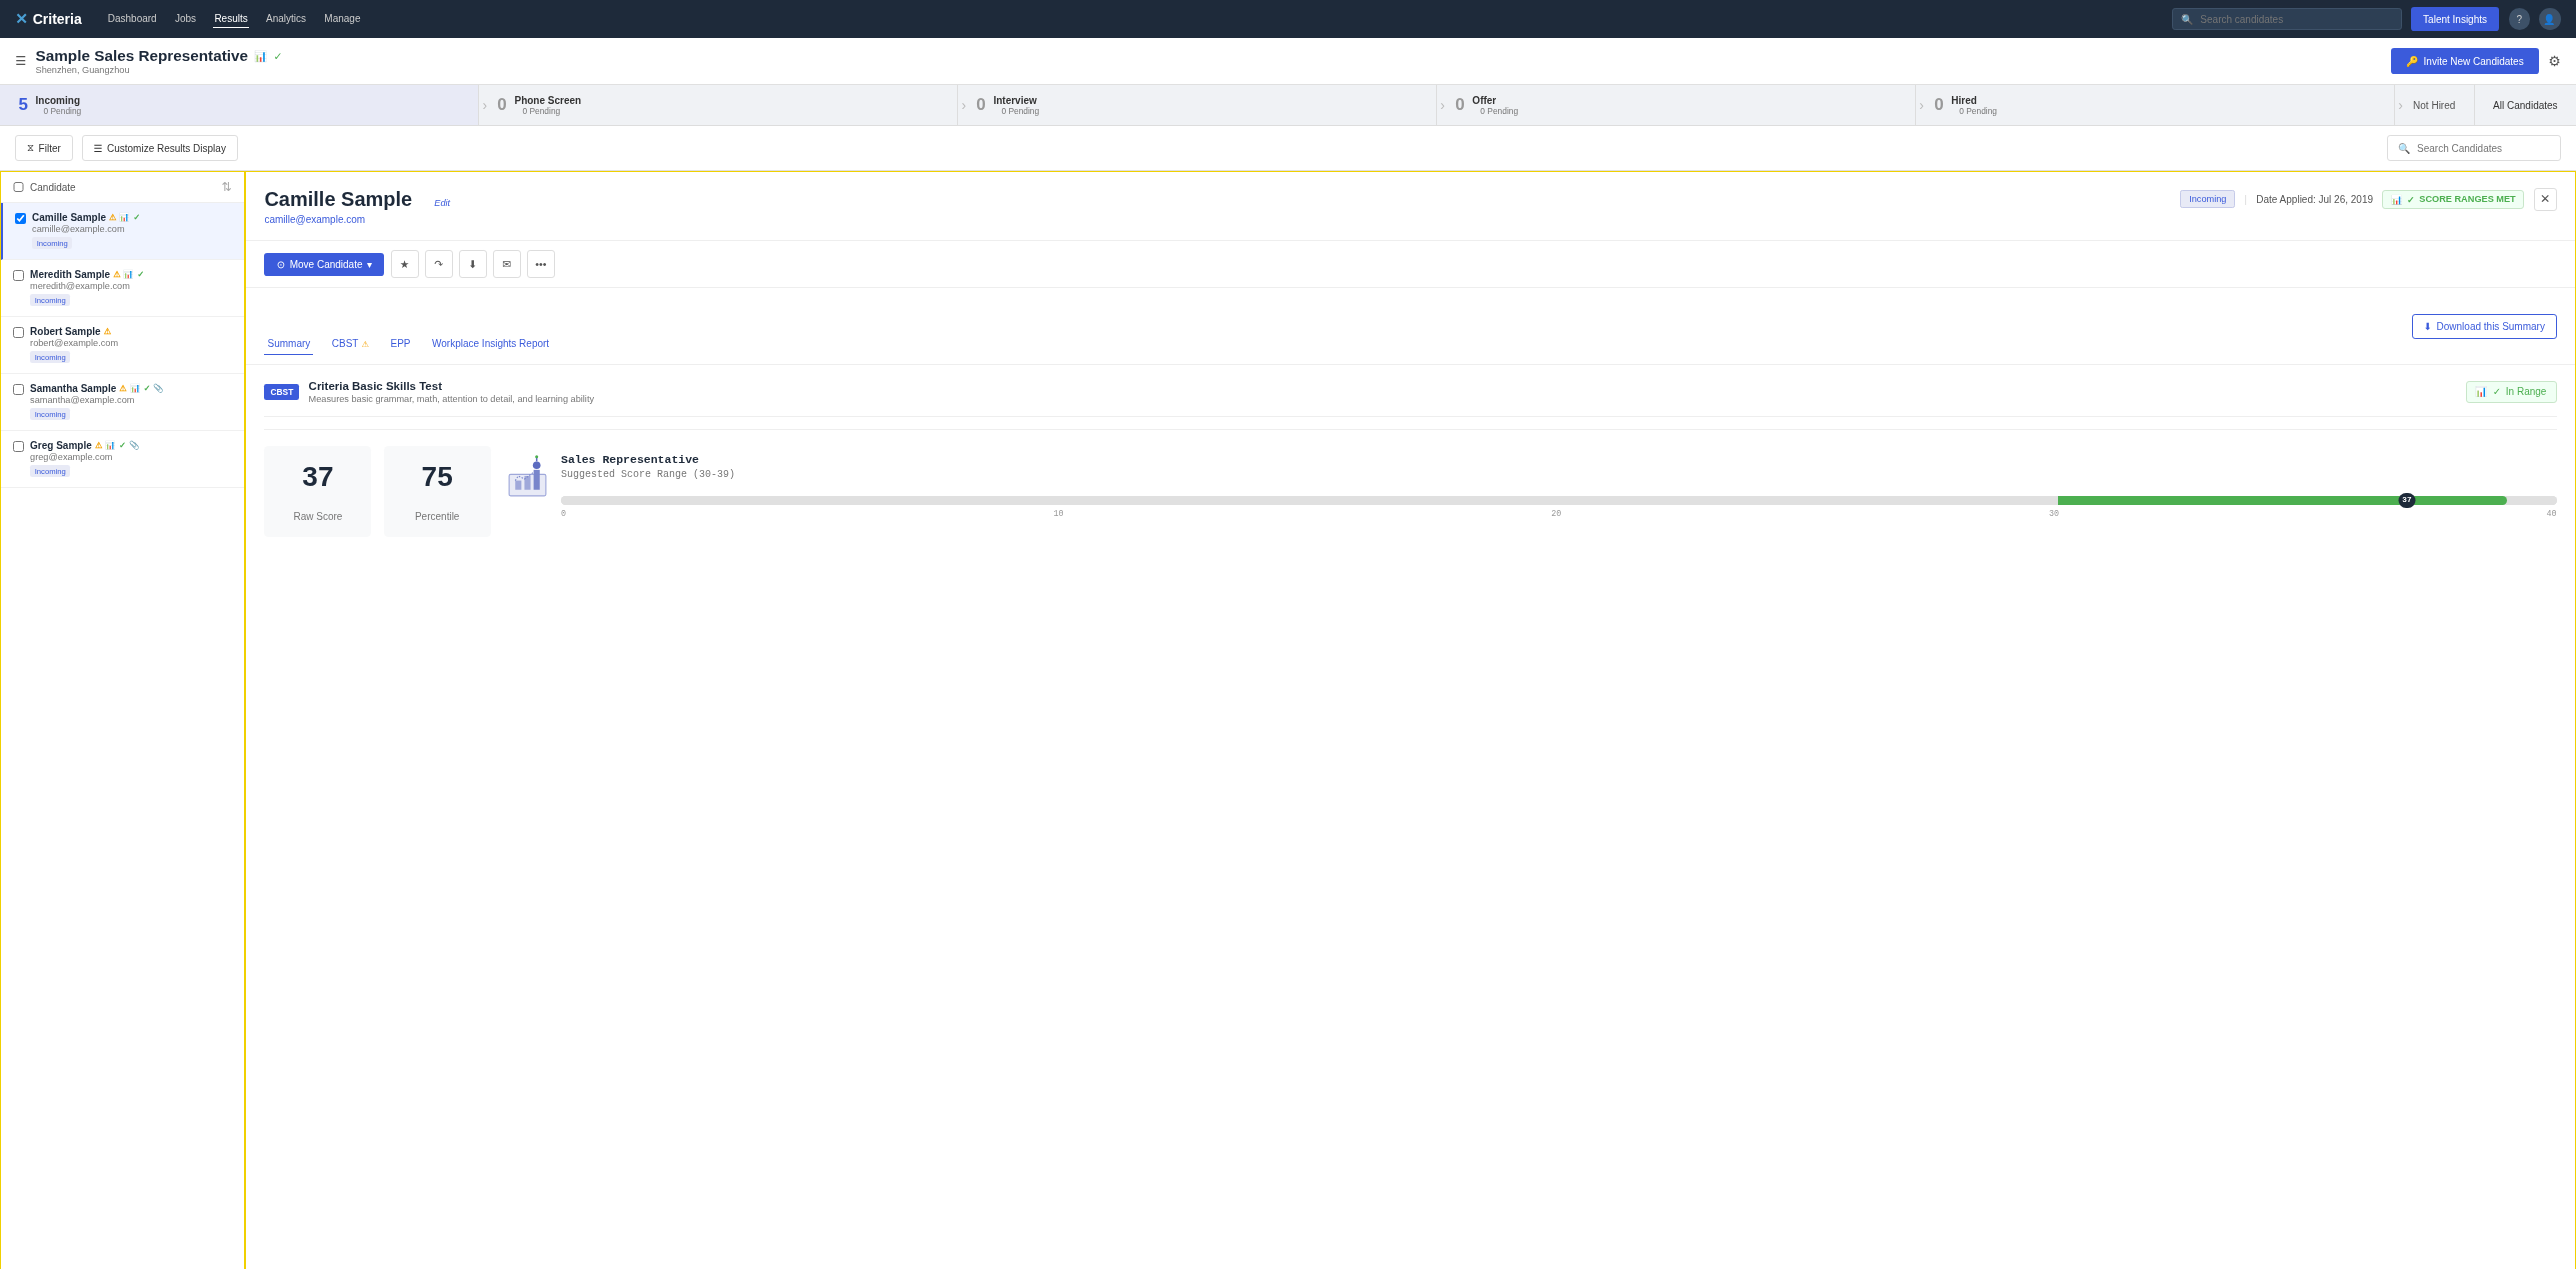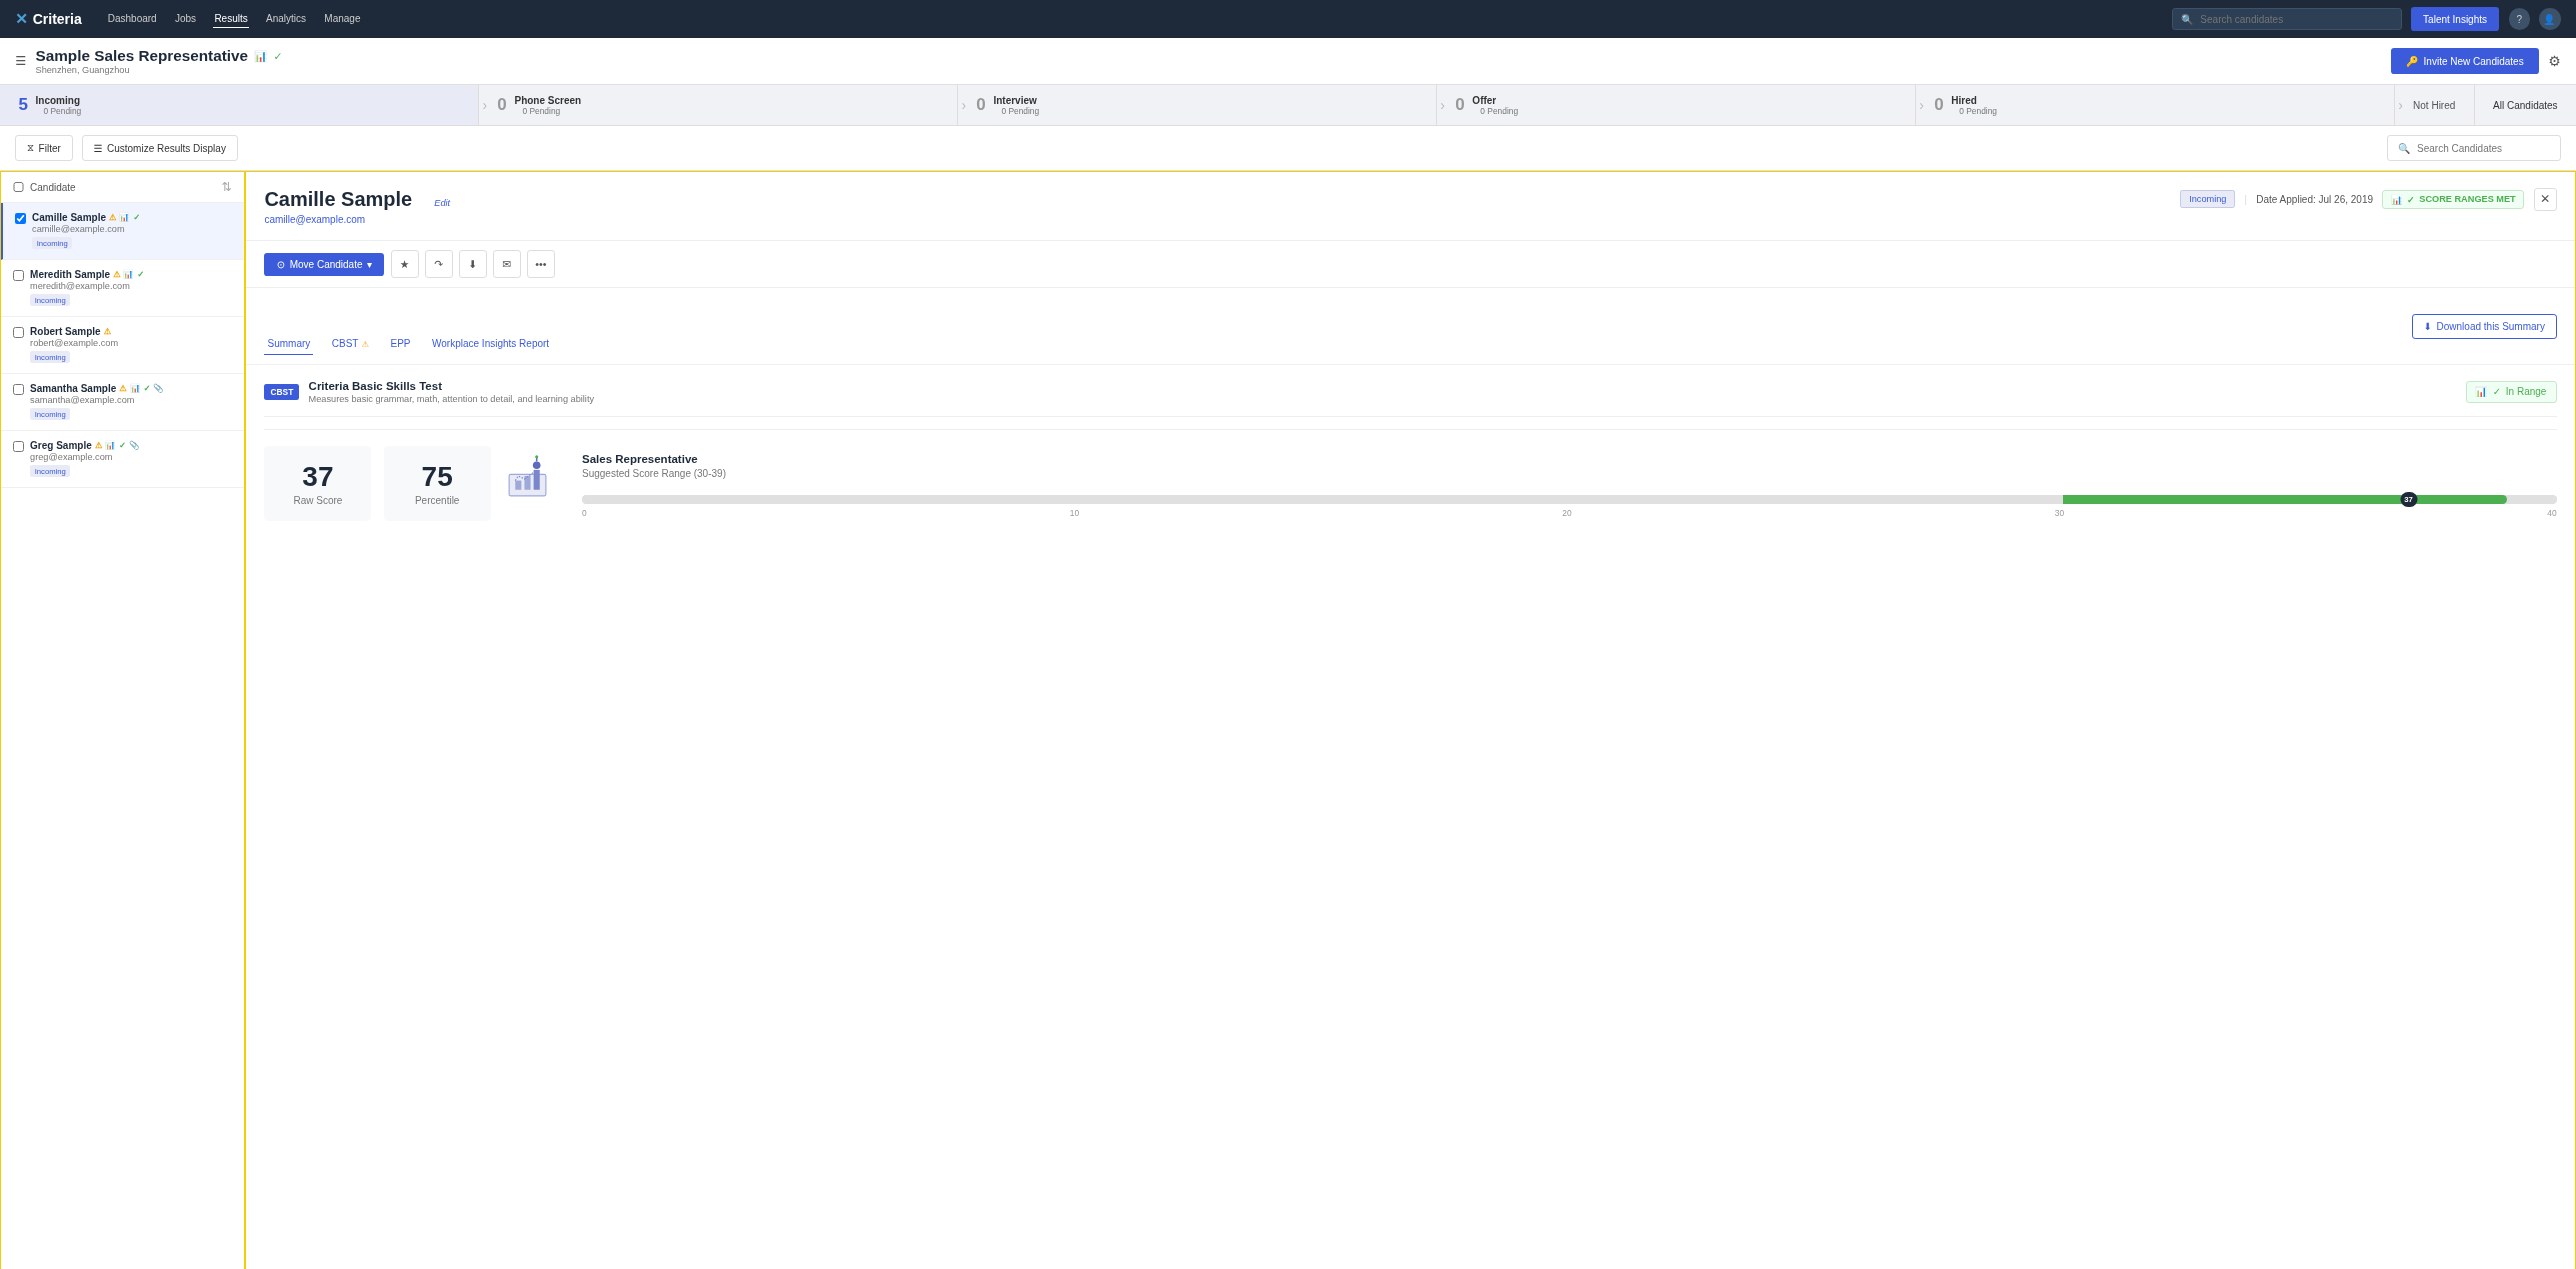--- a/index.html
+++ b/index.html
@@ -105,22 +105,22 @@
     .test-left { display: flex; align-items: center; gap: 9.2px; }
     .cbst-badge { background: #3b5bdb; color: white; font-size: 8.4px; font-weight: 700; padding: 3.1px 6.1px; border-radius: 2.3px; }
     .test-name { font-size: 11.5px; font-weight: 600; color: #1e2a3a; }
     .test-desc { font-size: 9.2px; color: #777; margin-top: 1.5px; }
     .in-range { display: flex; align-items: center; gap: 4.6px; color: #4caf50; font-size: 10px; font-weight: 500; background: #f0fff4; padding: 4.6px 9.2px; border-radius: 3.1px; border: 0.8px solid #c8e6c9; }
 
     
     .scores-row { display: flex; gap: 12.3px; margin-top: 15.3px; align-items: flex-start; }
     .score-card { background: #f8f9fa; border-radius: 4.6px; padding: 15.3px 18.4px; min-width: 107px; text-align: center; }
     .score-num { font-size: 28px; font-weight: 700; color: #1e2a3a; }
-    .score-label { font-size: 10px; color: #777; margin-top: 2px; }
-    .score-detail { flex: 1; display: flex; align-items: flex-start; gap: 30px; padding: 7.7px 0; }
+    .score-label { font-size: 10px; color: #777; margin-top: 18px; }
+    .score-detail { flex: 1; display: flex; align-items: flex-start; gap: 9px; padding: 7.7px 0; font-family: Liberation Mono, monospace; }
     .score-icon { width: 49px; height: 49px; flex-shrink: 0; }
     .score-info { flex: 1; }
     .score-role { font-size: 11.5px; font-weight: 600; color: #1e2a3a; }
     .score-range-text { font-size: 10px; color: #777; margin-top: 3.1px; }
 
     
     .progress-container { margin-top: 15.3px; position: relative; }
     .progress-bar-bg { background: #e0e0e0; height: 9.2px; border-radius: 4.6px; position: relative; overflow: visible; }
     .progress-marker { position: absolute; top: -3.1px; width: 17px; height: 15.3px; background: #1e2a3a; border-radius: 7.7px; display: flex; align-items: center; justify-content: center; color: white; font-size: 7.7px; font-weight: 700; transform: translateX(-50%); }
     .progress-labels { display: flex; justify-content: space-between; margin-top: 4.6px; font-size: 8.4px; color: #999; }

